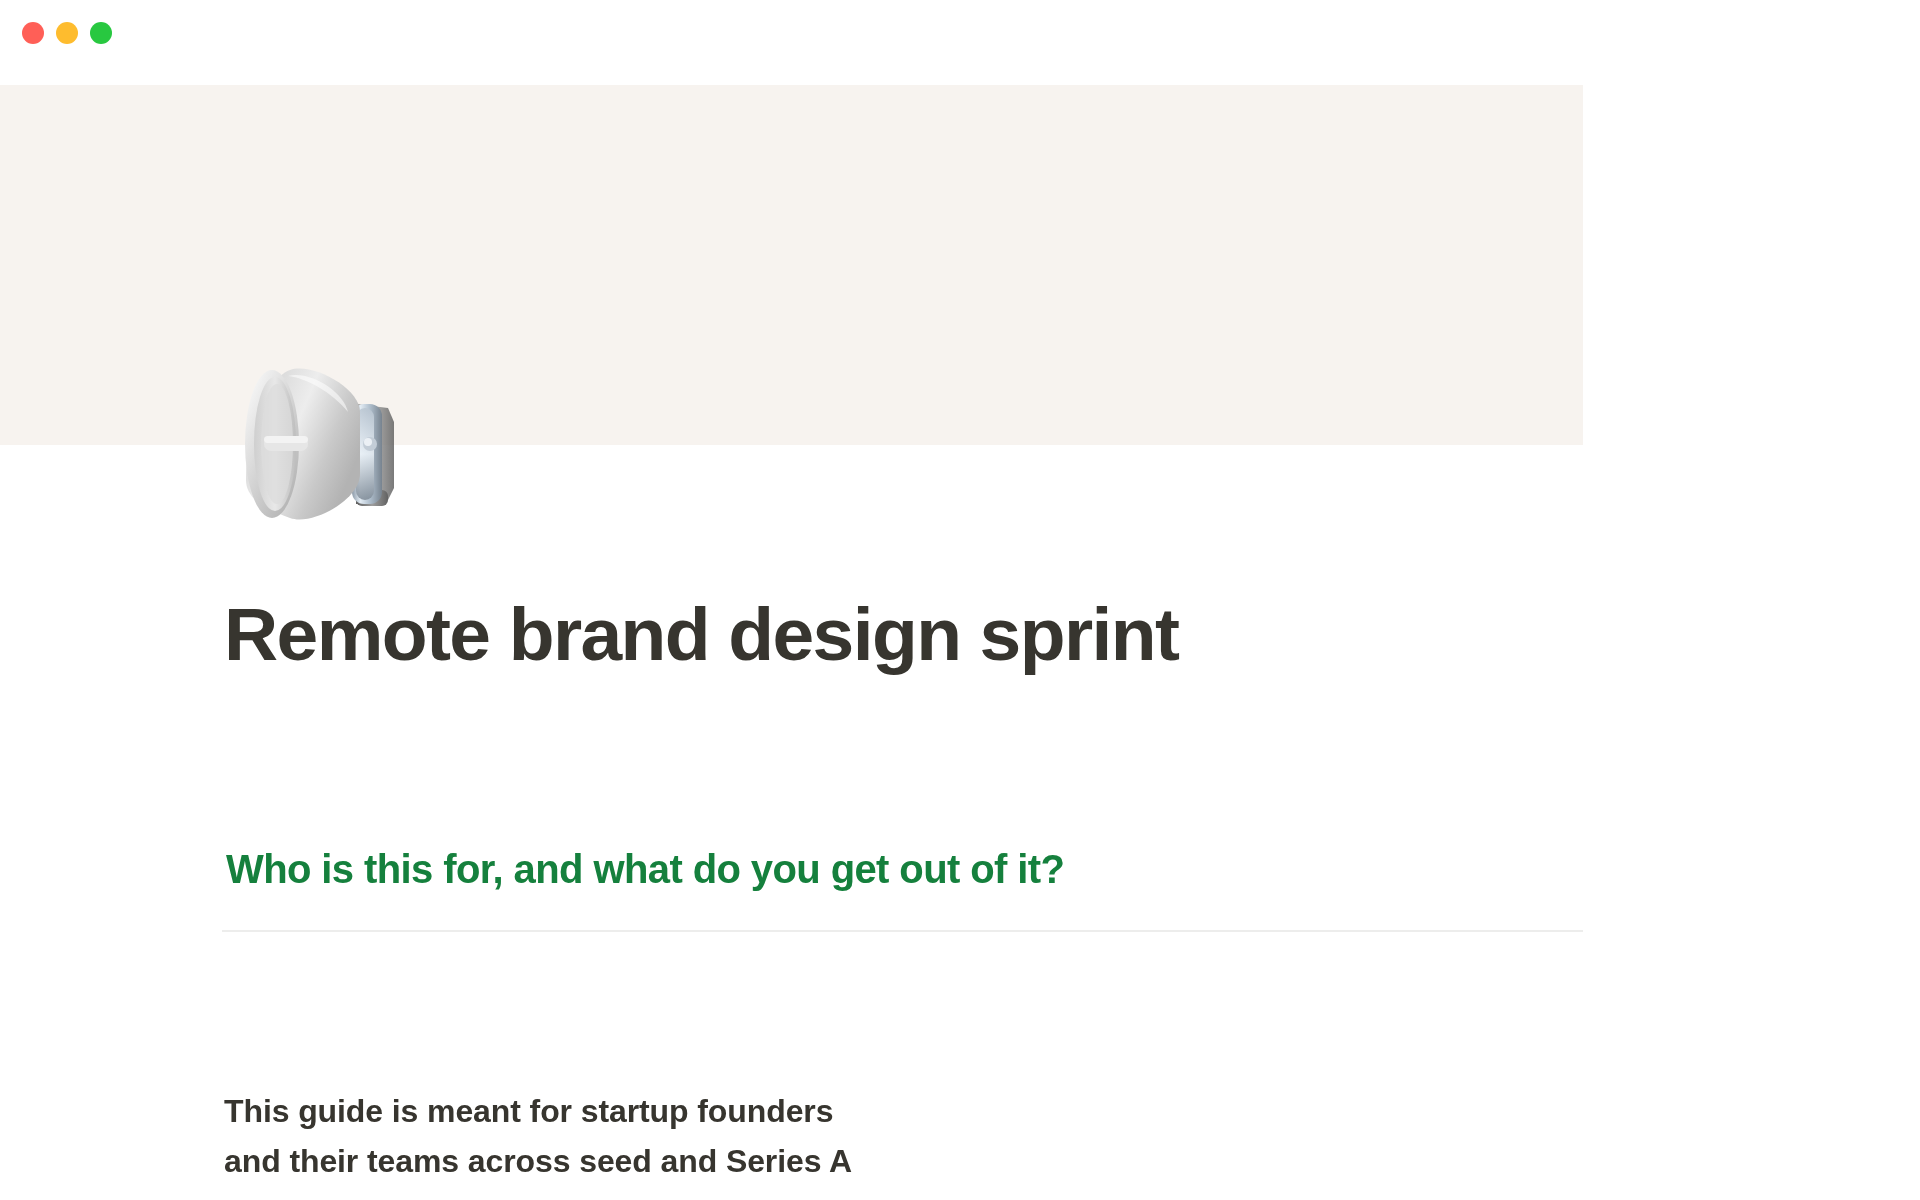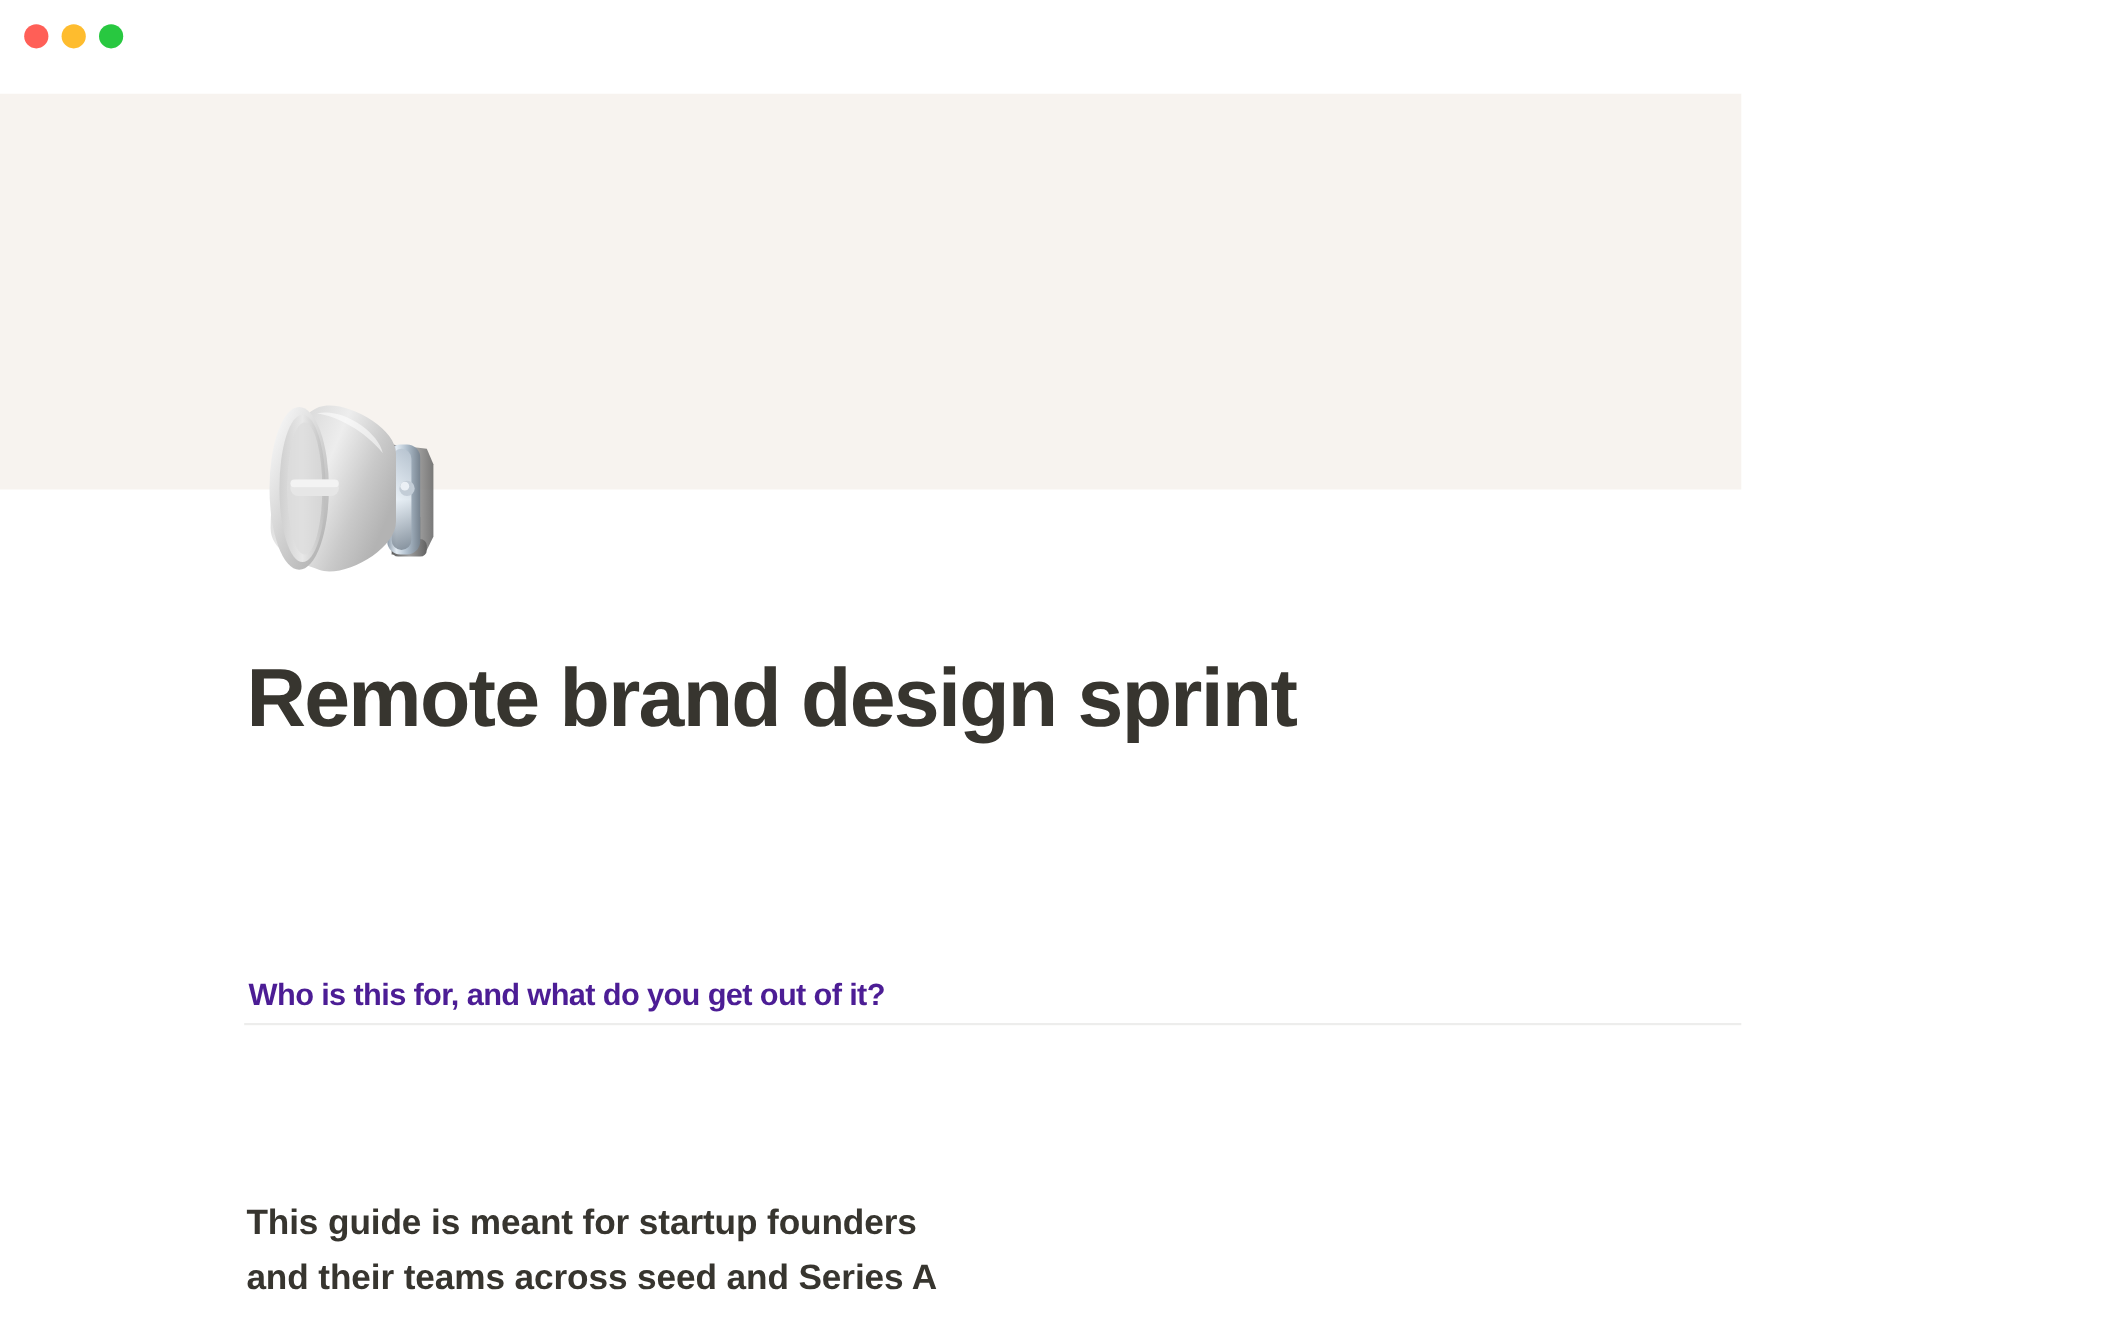--- a/index.html
+++ b/index.html
@@ -92,28 +92,28 @@
     line-height: 1.18;
     font-weight: 700;
     letter-spacing: -1.6px;
     color: #37352F;
     white-space: nowrap;
   }
 
   .section-heading {
     position: absolute;
     left: 226px;
-    top: 802px;           
+    top: 758px;           
     width: 1480px;
     margin: 0;
-    font-size: 28px;
+    font-size: 40px;
     line-height: 1.3;
     font-weight: 700;
     letter-spacing: -0.6px;
-    color: #4c1d95;
+    color: #15803d;
     white-space: nowrap;
   }
 
   .divider {
     position: absolute;
     left: 222px;
     top: 845px;           
     width: 1478px;
     height: 2px;
     background: #EDEDEC;

